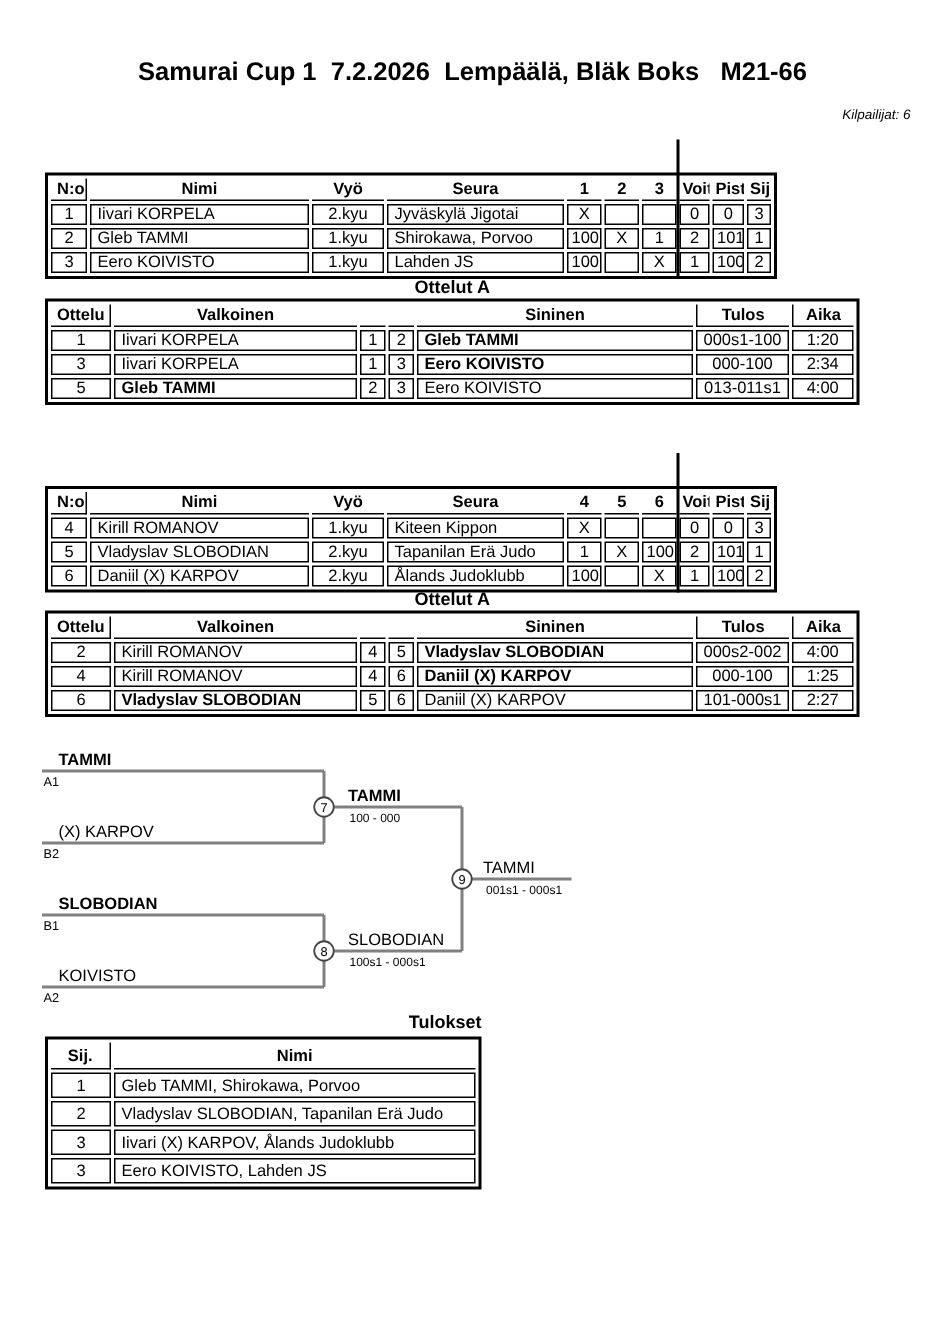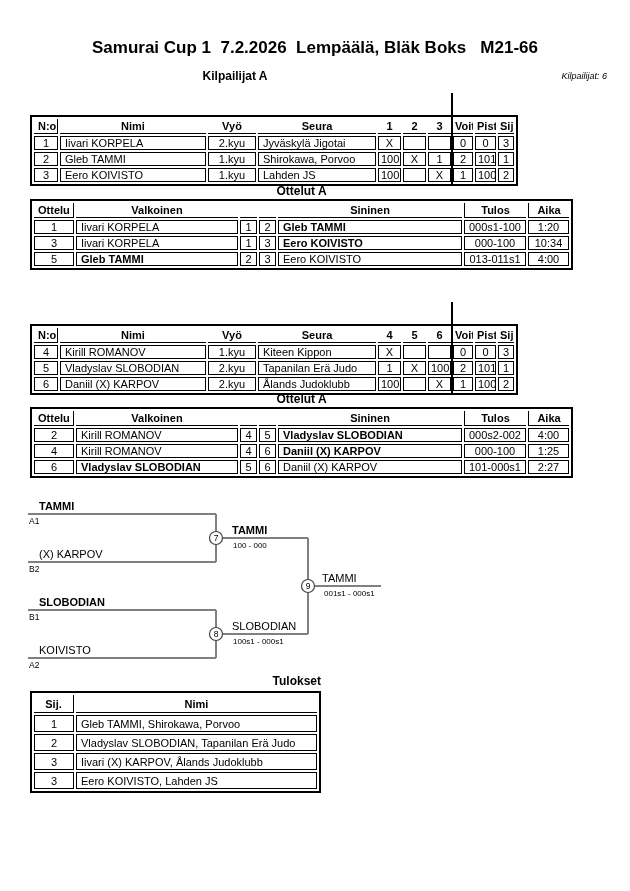--- a/index.html
+++ b/index.html
@@ -39,21 +39,20 @@
   .bscore { font-size:8px; }
   .bnum { font-size:8.5px; text-anchor:middle; }
 </style>
 </head>
 <body>
 
 <div class="page">
 
   <div class="abs title">Samurai Cup 1  7.2.2026  Lempäälä, Bläk Boks   M21-66</div>
 
-  <div class="abs sec" style="left:30px;top:69px;width:410px;">Kilpailijat A</div>
   <div class="abs note" style="top:71px;right:23px;font-style:italic;">Kilpailijat: 6</div>
 
   <div class="tblwrap" style="left:30px;top:93px;width:488px;">
     <table class="ptable">
       <colgroup>
           <col style="width:24px">
           <col style="width:146px">
           <col style="width:48px">
           <col style="width:118px">
           <col style="width:23px">
@@ -149,21 +148,21 @@
           <td class="b">000s1-100</td>
           <td class="b">1:20</td>
         </tr>
         <tr>
           <td class="b">3</td>
           <td class="b l">Iivari KORPELA</td>
           <td class="b">1</td>
           <td class="b">3</td>
           <td class="b l w">Eero KOIVISTO</td>
           <td class="b">000-100</td>
-          <td class="b">10:34</td>
+          <td class="b">2:34</td>
         </tr>
         <tr>
           <td class="b">5</td>
           <td class="b l w">Gleb TAMMI</td>
           <td class="b">2</td>
           <td class="b">3</td>
           <td class="b l">Eero KOIVISTO</td>
           <td class="b">013-011s1</td>
           <td class="b">4:00</td>
         </tr>

